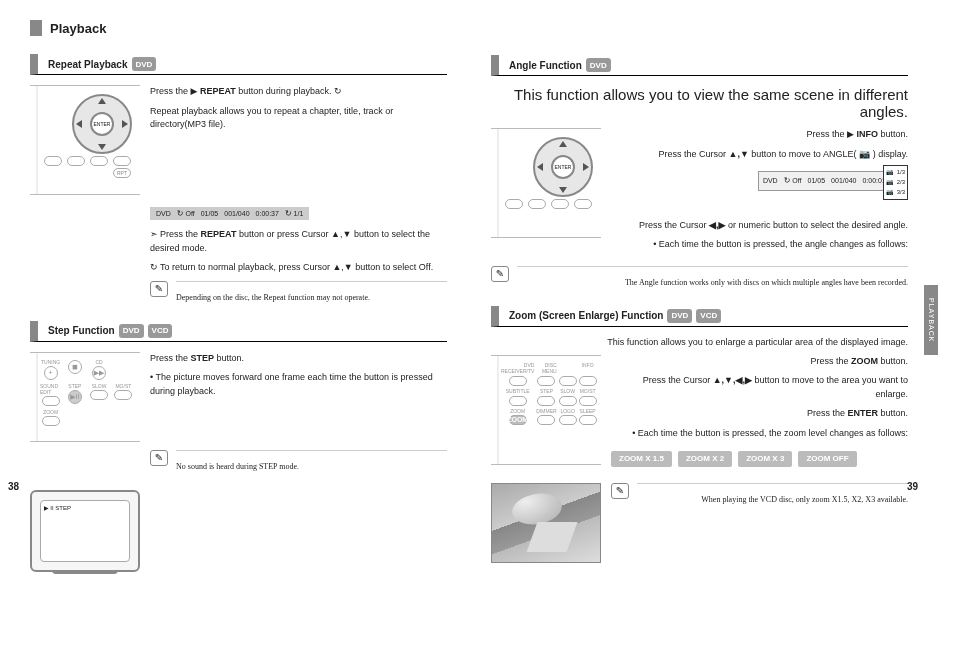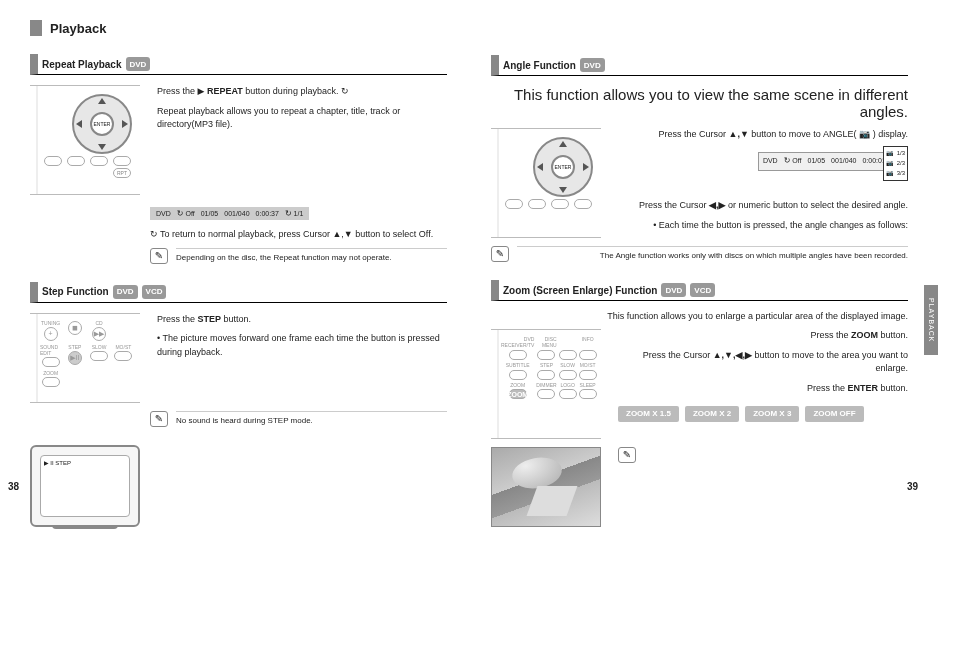--- a/index.html
+++ b/index.html
@@ -32,41 +32,41 @@
     height: 16px;
     display: flex;
     align-items: center;
   }
 
   .section-header {
     font-size: 10px;
     font-weight: bold;
     border-left: 8px solid #888;
     border-bottom: 1px solid #000;
-    padding: 3px 0 3px 4px;
+    padding: 3px 0 3px 10px;
     margin-bottom: 10px;
     display: flex;
     align-items: center;
     gap: 4px;
   }
   .format-badge {
     display: inline-flex;
     align-items: center;
     justify-content: center;
     background: #999;
     color: #fff;
     border-radius: 3px;
     padding: 1px 4px;
     font-size: 8px;
     min-width: 16px;
     height: 14px;
   }
   .section-body {
     display: flex;
-    gap: 17px;
+    gap: 10px;
     margin-bottom: 8px;
   }
 
   .remote {
     width: 110px;
     height: 110px;
     border-top: 1px solid #bbb;
     border-bottom: 1px solid #bbb;
     background: linear-gradient(90deg, #fff 0, #fff 6px, #eee 6px, #eee 8px, #fff 8px);
     position: relative;
@@ -173,21 +173,21 @@
   .note-block.full { margin-left: 0; }
   .note-icon {
     width: 18px; height: 16px;
     border: 1px solid #888;
     border-radius: 3px;
     display: flex; align-items: center; justify-content: center;
     flex-shrink: 0;
     font-size: 10px;
     background: #fff;
   }
-  .note-text { flex: 1; border-top: 1px solid #ccc; padding-top: 3px; }
+  .note-text { flex: 1; border-top: 1px solid #ccc; padding-top: 10px; font-family: Liberation Serif, serif; }
 
   .tv-frame {
     width: 110px;
     height: 82px;
     border: 2px solid #888;
     border-radius: 6px;
     background: #f6f6f6;
     flex-shrink: 0;
     position: relative;
     display: flex;
@@ -390,20 +390,28 @@
     <span class="status-seg">
         <span>0:00:37</span>
       </span>
     <span class="status-seg">
         <span class="icon-small">↻</span>
         <span>1/1</span>
       </span>
   </div>
 
   <div class="sub-instruction">
+    <span class="inline-icon">➣</span>
+    <span>Press the</span>
+    <b>REPEAT</b>
+    <span>button or press Cursor</span>
+    <span class="inline-icon">▲,▼</span>
+    <span>button to select the desired mode.</span>
+  </div>
+  <div class="sub-instruction">
     <span class="inline-icon">↻</span>
     <span>To return to normal playback, press Cursor ▲,▼  button to select Off.</span>
   </div>
 
   <div class="note-block">
     <div class="note-icon">✎</div>
     <div class="note-text">Depending on the disc, the Repeat function may not operate.</div>
   </div>
 
   
@@ -497,20 +505,26 @@
         </div>
       </div>
       <div class="remote-btns">
         <div class="remote-btn"></div>
         <div class="remote-btn"></div>
         <div class="remote-btn"></div>
         <div class="remote-btn"></div>
       </div>
     </div>
     <div class="instructions">
+      <p>
+        <span>Press the</span>
+        <span class="inline-icon">▶</span>
+        <b>INFO</b>
+        <span>button.</span>
+      </p>
       <p>
         <span>Press the Cursor</span>
         <b>▲,▼</b>
         <span>button to move to ANGLE(</span>
         <span class="inline-icon">📷</span>
         <span>) display.</span>
       </p>
 
       <div style="position:relative">
         <div class="status-bar dark" style="margin-left:0">
@@ -644,34 +658,36 @@
       <p>
         <span>Press the Cursor</span>
         <b>▲,▼,◀,▶</b>
         <span>button to move to the area you want to enlarge.</span>
       </p>
       <p>
         <span>Press the</span>
         <b>ENTER</b>
         <span>button.</span>
       </p>
+      <p>• <span>Each time the button is pressed, the zoom level changes as follows:</span></p>
       <div class="zoom-levels">
         <span class="zoom-badge">ZOOM X 1.5</span>
         <span class="zoom-badge">ZOOM X 2</span>
         <span class="zoom-badge">ZOOM X 3</span>
         <span class="zoom-badge">ZOOM OFF</span>
       </div>
     </div>
   </div>
 
   <div class="section-body">
     <div class="photo"></div>
     <div style="flex:1">
       <div class="note-block full" style="margin-left:0;margin-top:0">
         <div class="note-icon">✎</div>
+        <div class="note-text">When playing the VCD disc, only zoom X1.5, X2, X3 available.</div>
       </div>
     </div>
   </div>
 
   <div class="side-tab">
     <span>PLAYBACK</span>
   </div>
 
   <div class="page-num right">39</div>
 </div>

